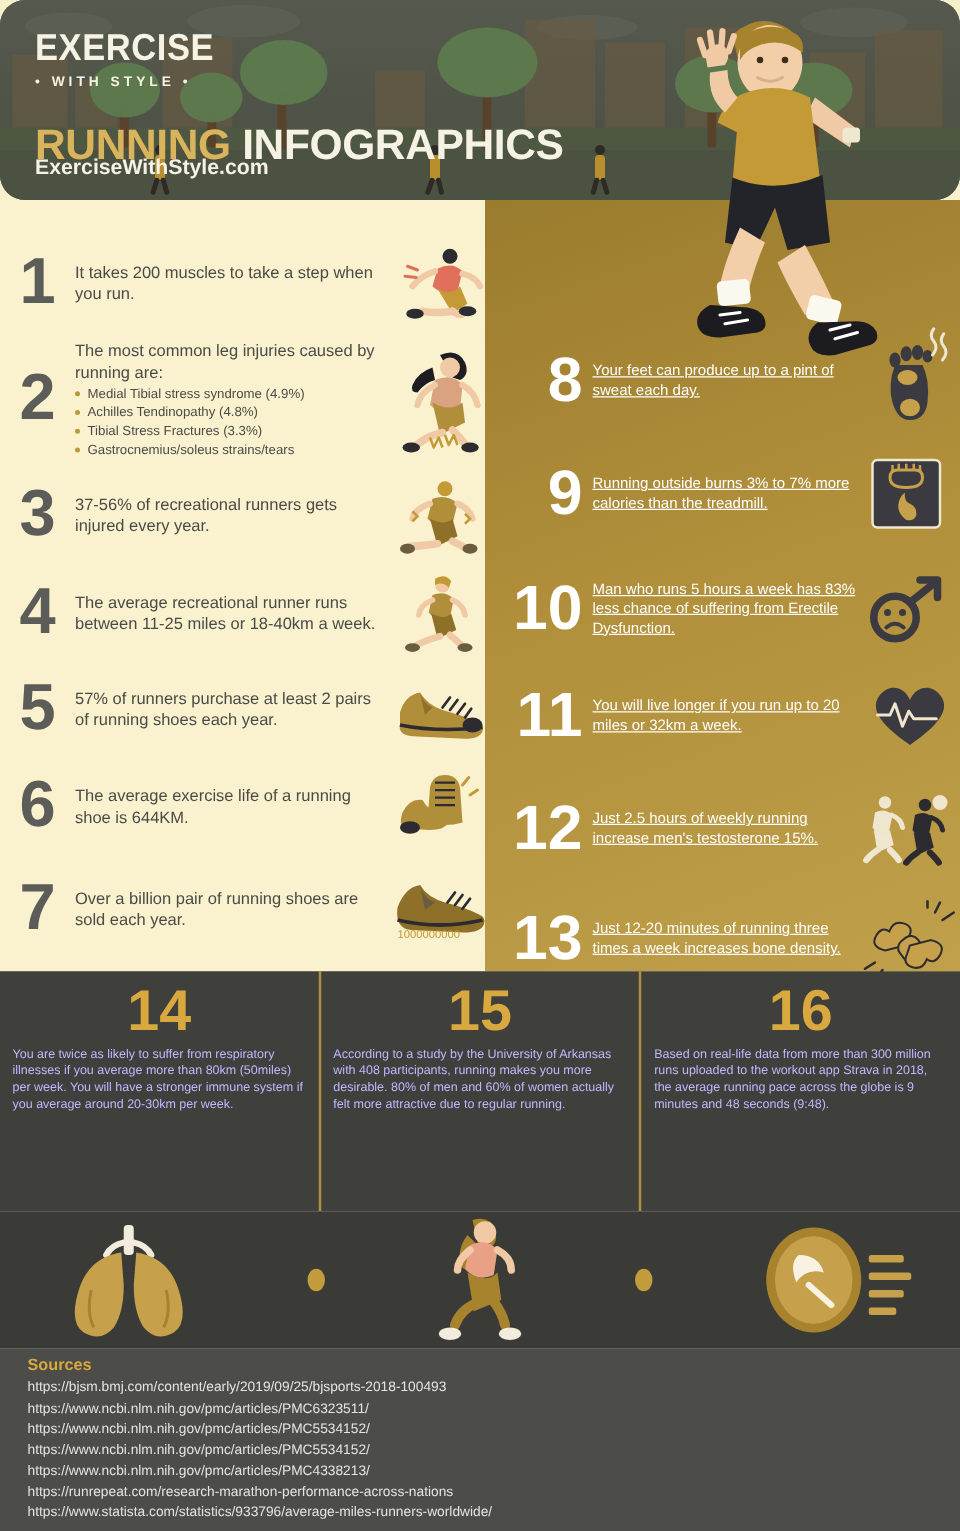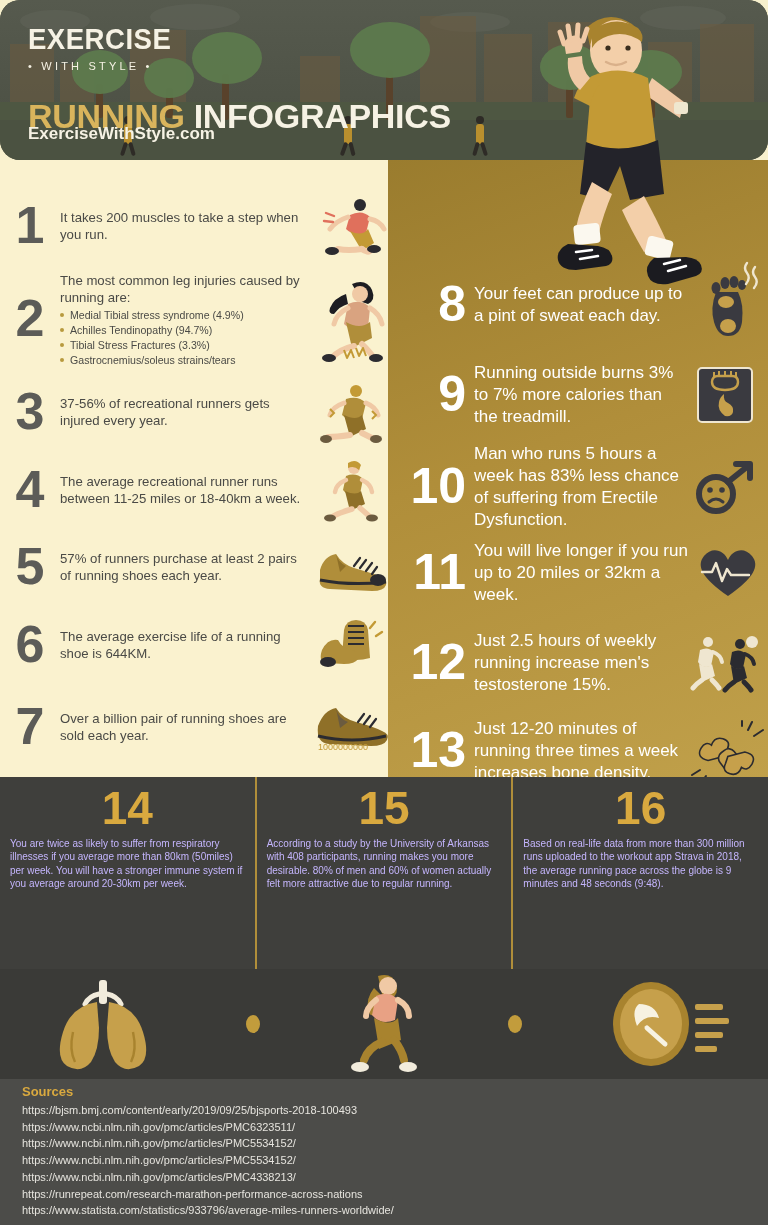--- a/index.html
+++ b/index.html
@@ -30,21 +30,21 @@
   .minirunner .mr-head { position:absolute; width:8px; height:8px; background:#2e2b26; border-radius:50%; top:-8px; left:0;}
   .minirunner .mr-leg { position:absolute; width:4px; height:14px; background:#2e2b26; border-radius:2px; top:18px;}
 
   .logo { position:absolute; left:28px; top:22px; z-index:6; }
   .logo-main {
     font-size: 30px; font-weight: 800; letter-spacing: .5px;
     color:#f6f2e4; font-family:"Liberation Sans", sans-serif;
     transform: scaleX(0.92); transform-origin: left center;
   }
   .logo-sub {
-    margin-top:4px; font-size:11px; letter-spacing:3.2px; font-weight:400;
+    margin-top:4px; font-size:11px; letter-spacing:3.2px; font-weight:700;
     color:#f6f2e4;
   }
   .title {
     position:absolute; left:28px; top:80px; z-index:6;
     font-size:34px; font-weight:800; letter-spacing:-.3px; white-space:nowrap;margin-top:17px;
   }
   .title .t1 { color:#d9b45c; }
   .title .t2 { color:#f6f2e4; }
   .site {
     position:absolute; left:28px; top:124px; z-index:6;
@@ -68,21 +68,21 @@
   .fact .txt { flex:1; font-size:13.2px; line-height:1.3; color:#4a4a46; padding-right:4px; }
   .fact .ico { width:74px; flex:0 0 74px; height:62px; position:relative;text-align:right; }
   .bullets { list-style:none; margin-top:2px; }
   .bullets li { font-size:10.6px; line-height:1.42; color:#4a4a46; position:relative; padding-left:10px; }
   .bullets li:before { content:""; position:absolute; left:0; top:5px; width:4px; height:4px;
                        border-radius:50%; background:#b79a3e; }
 
   .factR { display:flex; align-items:center; position:relative; }
   .factR .num { width:86px; flex:0 0 86px; text-align:right; padding-right:8px;
                 font-size:50px; font-weight:800; line-height:.95; color:#ffffff; }
-  .factR .txt { flex:1; font-size:17px; line-height:1.3; color:#ffffff; }
+  .factR .txt { flex:1; font-size:12px; line-height:1.3; color:#ffffff;text-decoration:underline; }
   .factR .ico { width:78px; flex:0 0 78px; height:62px; position:relative; }
 
   
   .bottom3 { position:relative; width:768px; height:192px; background:#3f3f3c; display:flex; }
   .b3col { flex:1; position:relative; padding:8px 10px 0 10px; }
   .b3col + .b3col { border-left:2px solid #b08e3a; }
   .b3num { text-align:center; font-size:46px; font-weight:800; color:#d9a93f; line-height:1; margin-bottom:6px; }
   .b3txt { font-size:10px; line-height:1.33; color:#c4b5fd; }
 
   
@@ -227,21 +227,21 @@
           </svg>
         </div>
       </div>
 
       <div class="fact" style="margin-top:8px;height:98px;align-items:flex-start;">
         <div class="num" style="padding-top:22px;">2</div>
         <div class="txt">
           <div>The most common leg injuries caused by running are:</div>
           <ul class="bullets">
             <li>Medial Tibial stress syndrome (4.9%)</li>
-            <li>Achilles Tendinopathy (94.7%)</li>
+            <li>Achilles Tendinopathy (4.8%)</li>
             <li>Tibial Stress Fractures (3.3%)</li>
             <li>Gastrocnemius/soleus strains/tears</li>
           </ul>
         </div>
         <div class="ico" style="height:90px;padding-top:6px;">
           <svg width="74" height="86" viewBox="0 0 74 86">
             <path d="M38 6 q14 -6 20 6 q4 10 -4 14 l-6 -2 Z" fill="#1d1d22"></path>
             <path d="M32 16 q-12 4 -16 14 q-2 6 4 6 q6 -8 14 -10 Z" fill="#1d1d22"></path>
             <circle cx="46" cy="16" r="8" fill="#f0c9a5"></circle>
             <path d="M34 26 q14 -6 22 4 l-2 20 q-14 6 -24 -4 Z" fill="#d9a380"></path>

